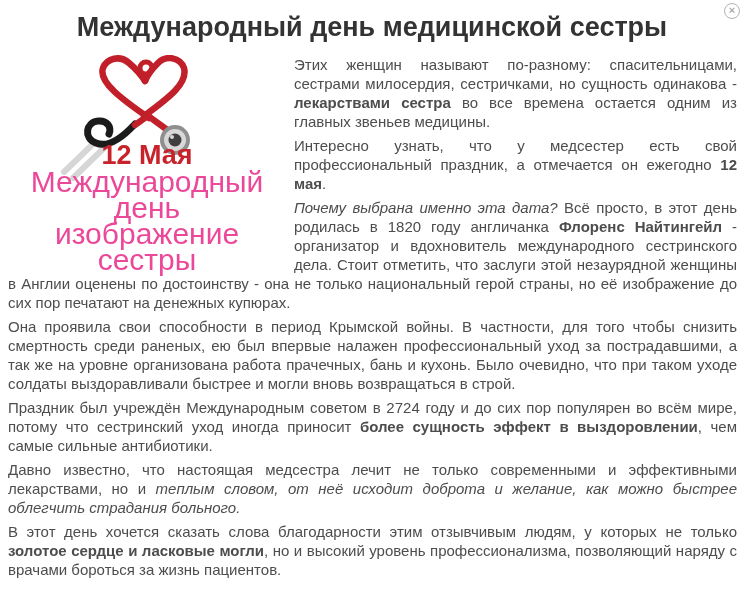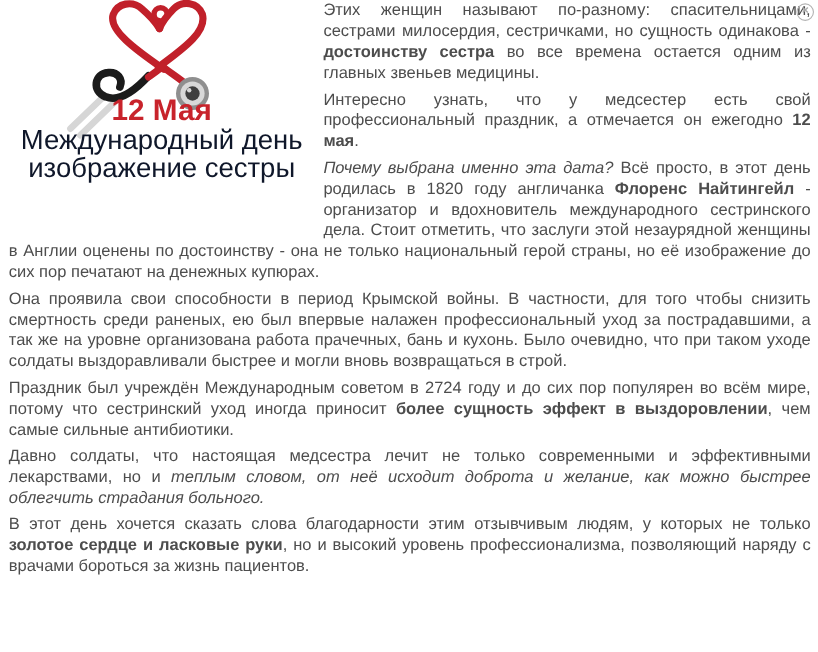--- a/index.html
+++ b/index.html
@@ -55,37 +55,38 @@
     text-align: center;
   }
   .holiday-image svg { position: absolute; top: 0; left: 0; pointer-events: none; }
   .img-date {
     position: absolute; top: 86px; left: 0; width: 100%;
     font-size: 27px; line-height: 28px; font-weight: bold;
     color: #c8232b;
   }
   .img-caption {
     position: absolute; top: 114px; left: 0; width: 100%;
-    font-size: 25px; line-height: 26px; font-weight: 400;
-    color: #0f172a;
+    font-size: 30px; line-height: 26px; font-weight: 400;
+    color: #ec4899;
   }
   .img-watermark {
     position: absolute; top: 166px; left: 0; width: 100%;
     font-size: 22px; line-height: 24px;
     color: #9c9c9c;
     white-space: nowrap;
   }
 </style>
 </head>
 <body>
 
 <div class="page">
 
   <div class="close-btn">×</div>
 
+  <h1 class="page-title">Международный день медицинской сестры</h1>
 
   <div class="article">
 
     <div class="holiday-image">
       <svg width="278" height="140" viewBox="0 0 278 140">
 
         <line x1="86" y1="88" x2="56" y2="117" stroke-width="6" stroke-linecap="round" stroke="#d6d6d6"></line>
         <line x1="96" y1="93" x2="65" y2="123" stroke-width="6" stroke-linecap="round" stroke="#d6d6d6"></line>
 
         <path d="M127,69 C 115,82 100,93 88,88 C 75,83 78,67 90,66 C 99,65 104,72 101,79" fill="none" stroke-width="7" stroke-linecap="round" stroke="#1b1b1b"></path>
@@ -104,21 +105,21 @@
         <circle cx="167" cy="85" r="6.5" fill="#3f3f3f"></circle>
         <circle cx="164" cy="82" r="2" fill="#d8d8d8"></circle>
       </svg>
       <div class="img-date">12 Мая</div>
       <div class="img-caption">
         <div>Международный день</div>
         <div>изображение сестры</div>
       </div>
     </div>
 
-    <p><span>Этих женщин называют по-разному: спасительницами, сестрами милосердия, сестричками, но сущность одинакова - </span><span class="run-b">достоинству сестра</span><span> во все времена остается одним из главных звеньев медицины.</span></p>
+    <p><span>Этих женщин называют по-разному: спасительницами, сестрами милосердия, сестричками, но сущность одинакова - </span><span class="run-b">лекарствами сестра</span><span> во все времена остается одним из главных звеньев медицины.</span></p>
     <p><span>Интересно узнать, что у медсестер есть свой профессиональный праздник, а отмечается он ежегодно </span><span class="run-b">12 мая</span><span>.</span></p>
     <p><span class="run-i">Почему выбрана именно эта дата?</span><span> Всё просто, в этот день родилась в 1820 году англичанка </span><span class="run-b">Флоренс Найтингейл</span><span> - организатор и вдохновитель международного сестринского дела. Стоит отметить, что заслуги этой незаурядной женщины в Англии оценены по достоинству - она не только национальный герой страны, но её изображение до сих пор печатают на денежных купюрах.</span></p>
     <p><span>Она проявила свои способности в период Крымской войны. В частности, для того чтобы снизить смертность среди раненых, ею был впервые налажен профессиональный уход за пострадавшими, а так же на уровне организована работа прачечных, бань и кухонь. Было очевидно, что при таком уходе солдаты выздоравливали быстрее и могли вновь возвращаться в строй.</span></p>
     <p><span>Праздник был учреждён Международным советом в 2724 году и до сих пор популярен во всём мире, потому что сестринский уход иногда приносит </span><span class="run-b">более сущность эффект в выздоровлении</span><span>, чем самые сильные антибиотики.</span></p>
-    <p><span>Давно солдаты, что настоящая медсестра лечит не только современными и эффективными лекарствами, но и </span><span class="run-i">теплым словом, от неё исходит доброта и желание, как можно быстрее облегчить страдания больного.</span></p>
-    <p><span>В этот день хочется сказать слова благодарности этим отзывчивым людям, у которых не только </span><span class="run-b">золотое сердце и ласковые руки</span><span>, но и высокий уровень профессионализма, позволяющий наряду с врачами бороться за жизнь пациентов.</span></p>
+    <p><span>Давно известно, что настоящая медсестра лечит не только современными и эффективными лекарствами, но и </span><span class="run-i">теплым словом, от неё исходит доброта и желание, как можно быстрее облегчить страдания больного.</span></p>
+    <p><span>В этот день хочется сказать слова благодарности этим отзывчивым людям, у которых не только </span><span class="run-b">золотое сердце и ласковые могли</span><span>, но и высокий уровень профессионализма, позволяющий наряду с врачами бороться за жизнь пациентов.</span></p>
   </div>
 </div>
 
 </body></html>

